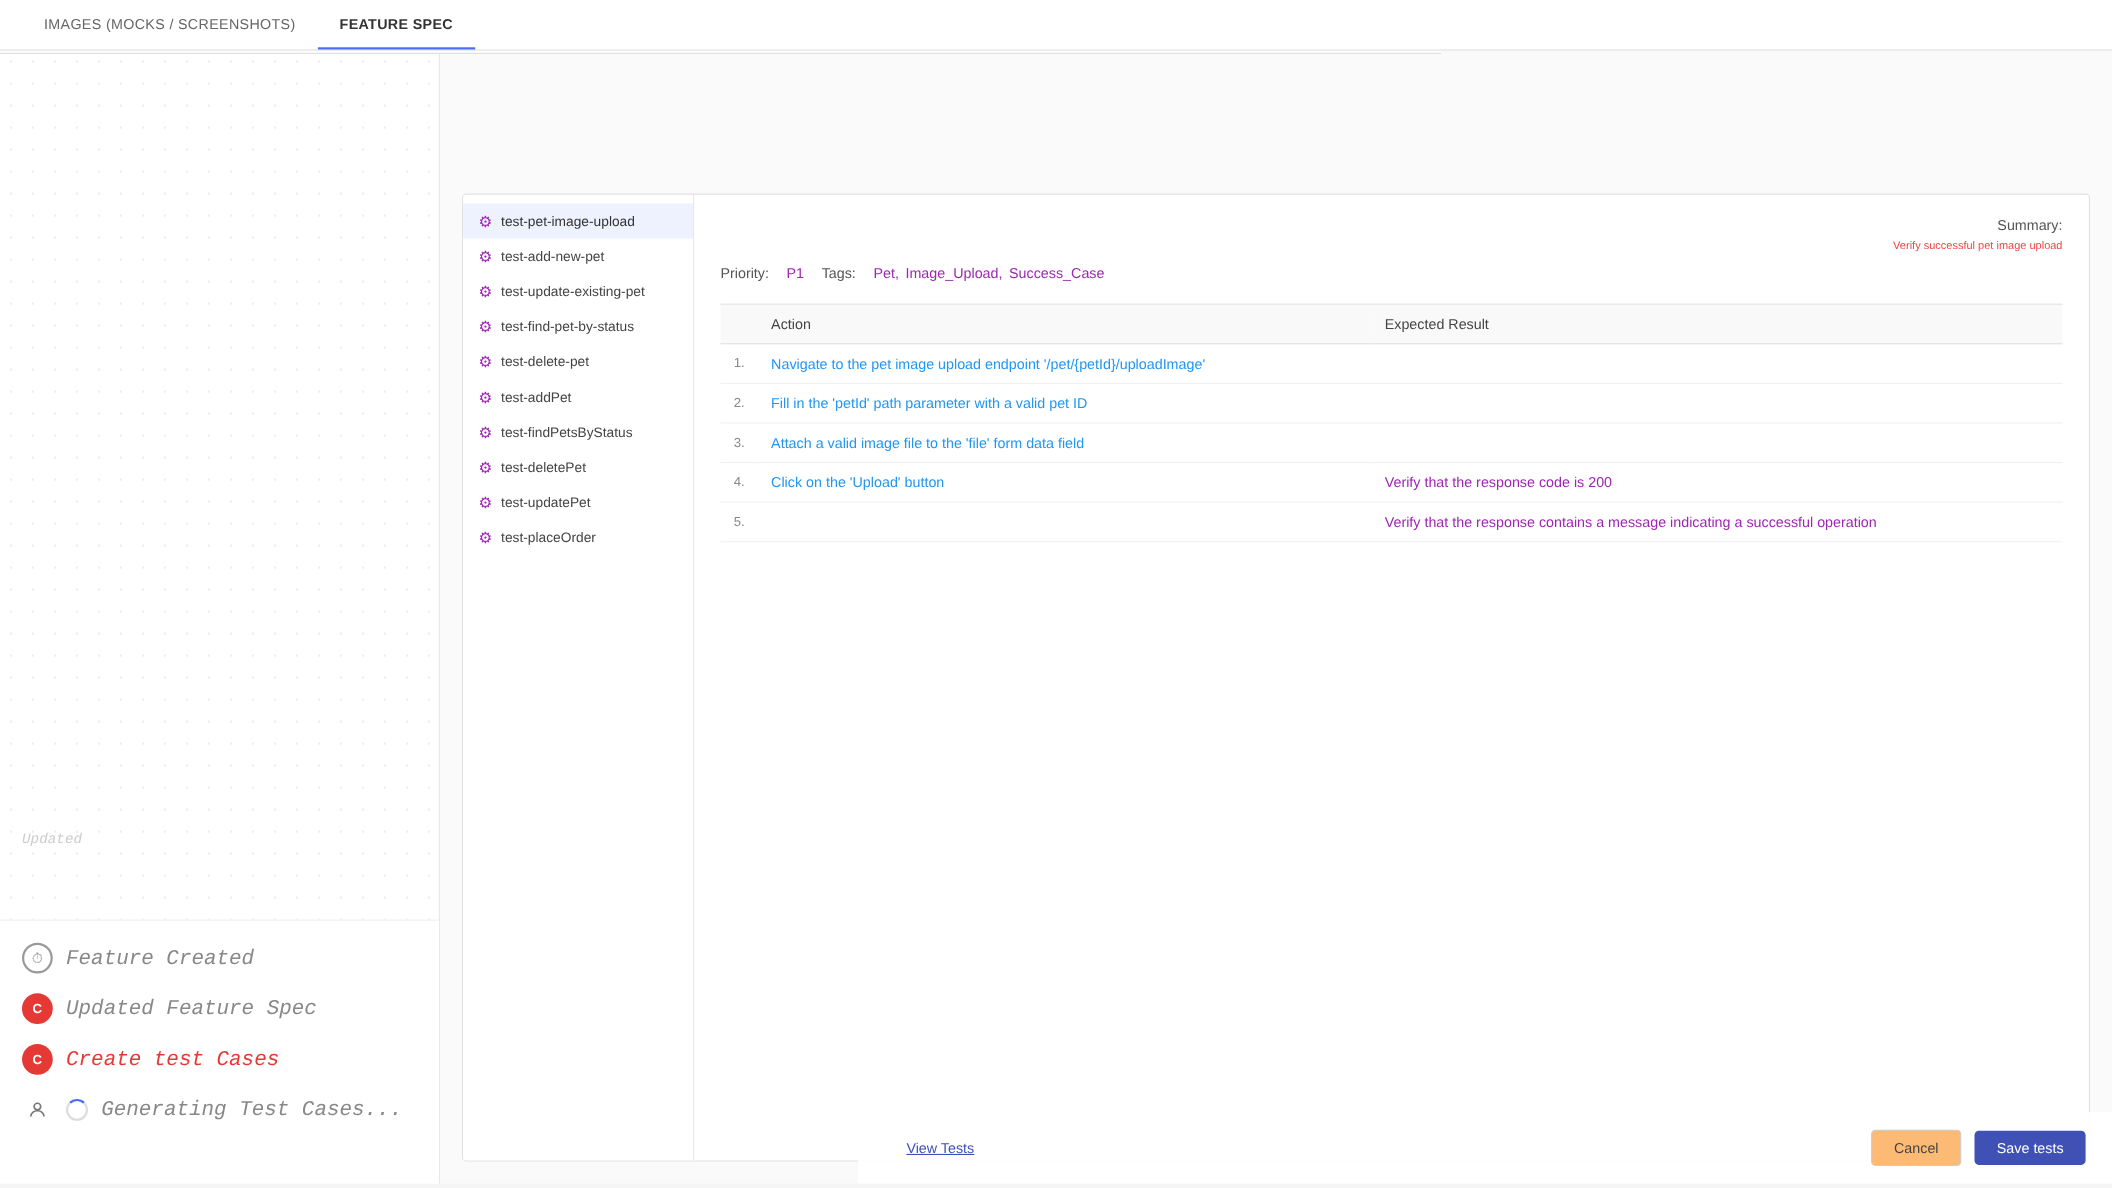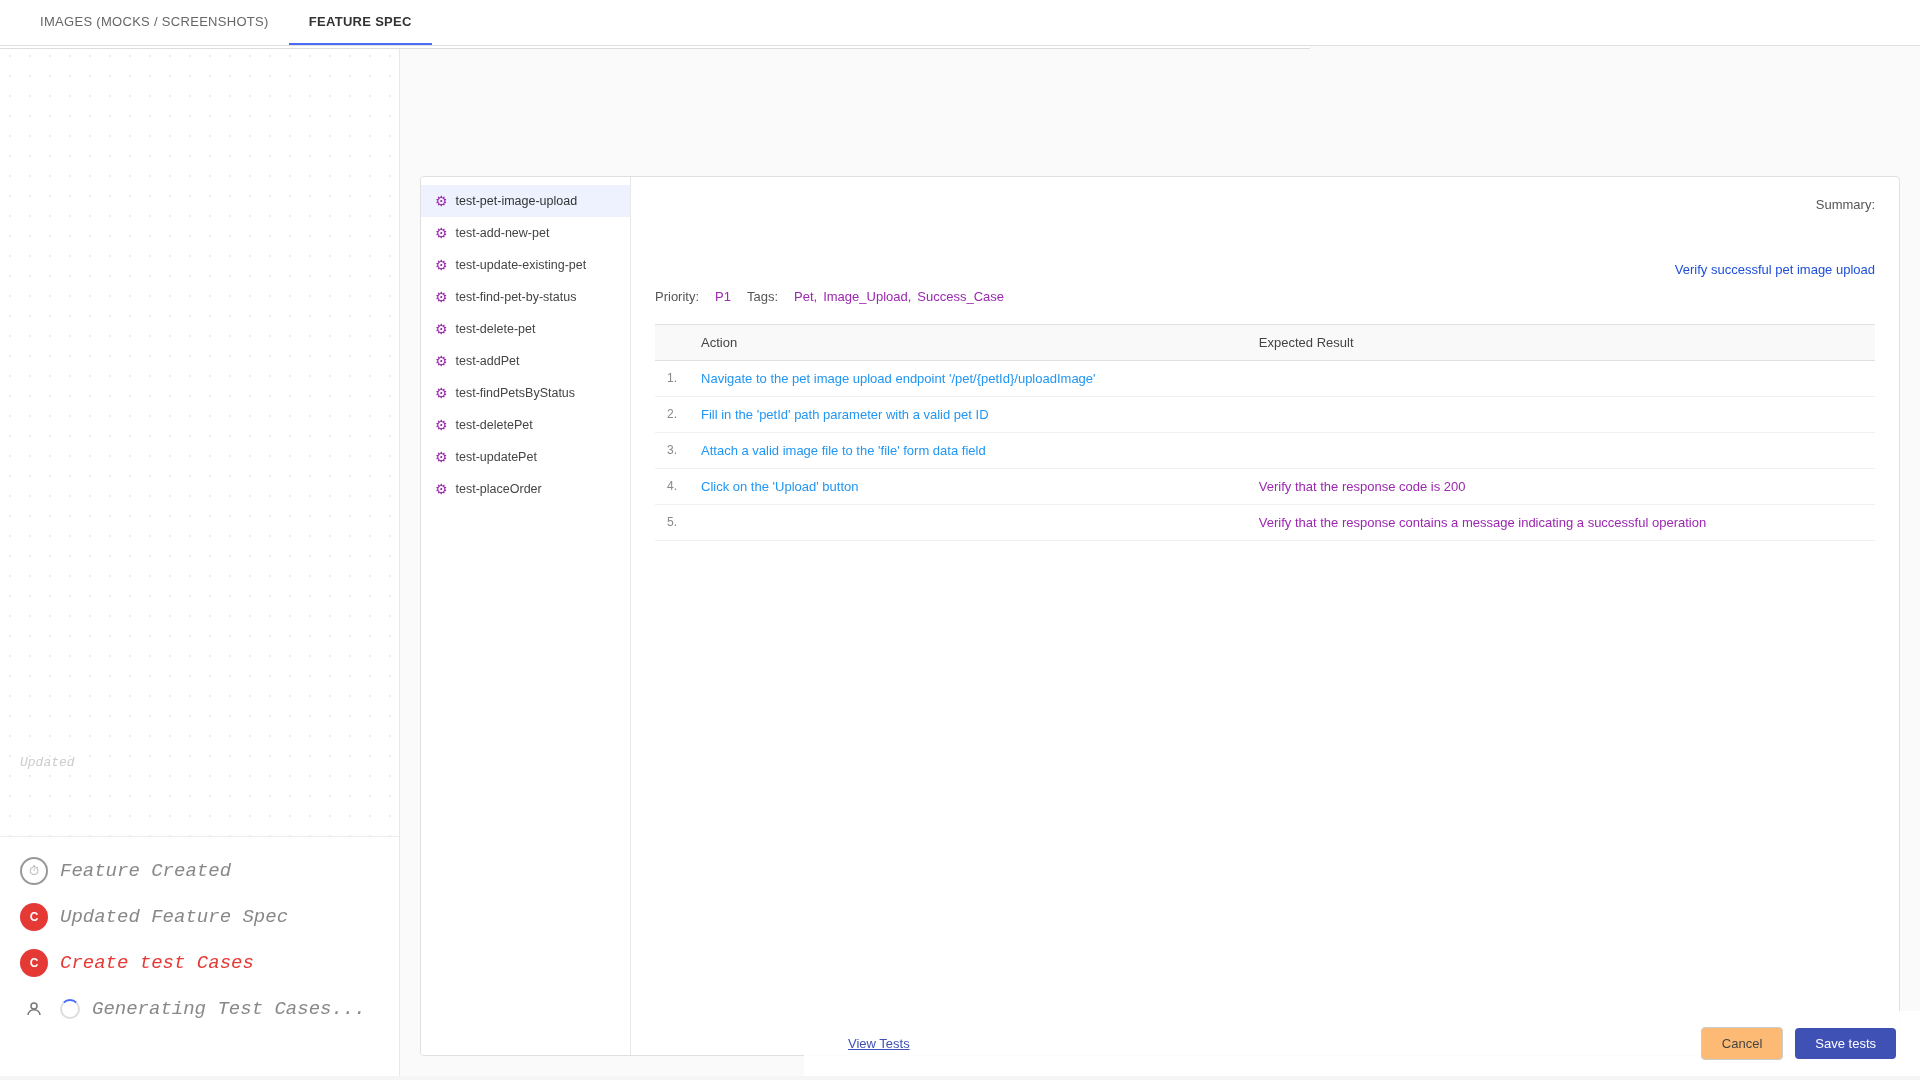--- a/index.html
+++ b/index.html
@@ -206,24 +206,23 @@
       gap: 6px;
       margin-bottom: 12px;
       flex-direction: column;
     }
     .label-text {
       font-size: 13px;
       color: #555;
       font-weight: 500;
     }
     .summary-value {
-      font-size: 13px;
-      color: #1d4ed8;
+      font-size: 10px;
+      color: #ef4444;
       font-weight: 500;
-      margin-top: 44px;
     }
     .priority-row {
       display: flex;
       align-items: flex-start;
       gap: 16px;
       margin-bottom: 20px;
     }
     .priority-val {
       font-size: 13px;
       color: #9c27b0;
@@ -271,21 +270,21 @@
     .expected-text {
       color: #9c27b0;
       font-size: 13px;
     }
 
     
     .bottom-bar {
       position: absolute;
       bottom: 0;
       right: 0;
-      left: 404px;
+      left: 380px;
       padding: 16px 24px;
       display: flex;
       align-items: center;
       justify-content: flex-end;
       gap: 12px;
       background: rgba(255,255,255,0.9);
     }
     .cancel-btn {
       padding: 8px 20px;
       border: 1px solid #ccc;

